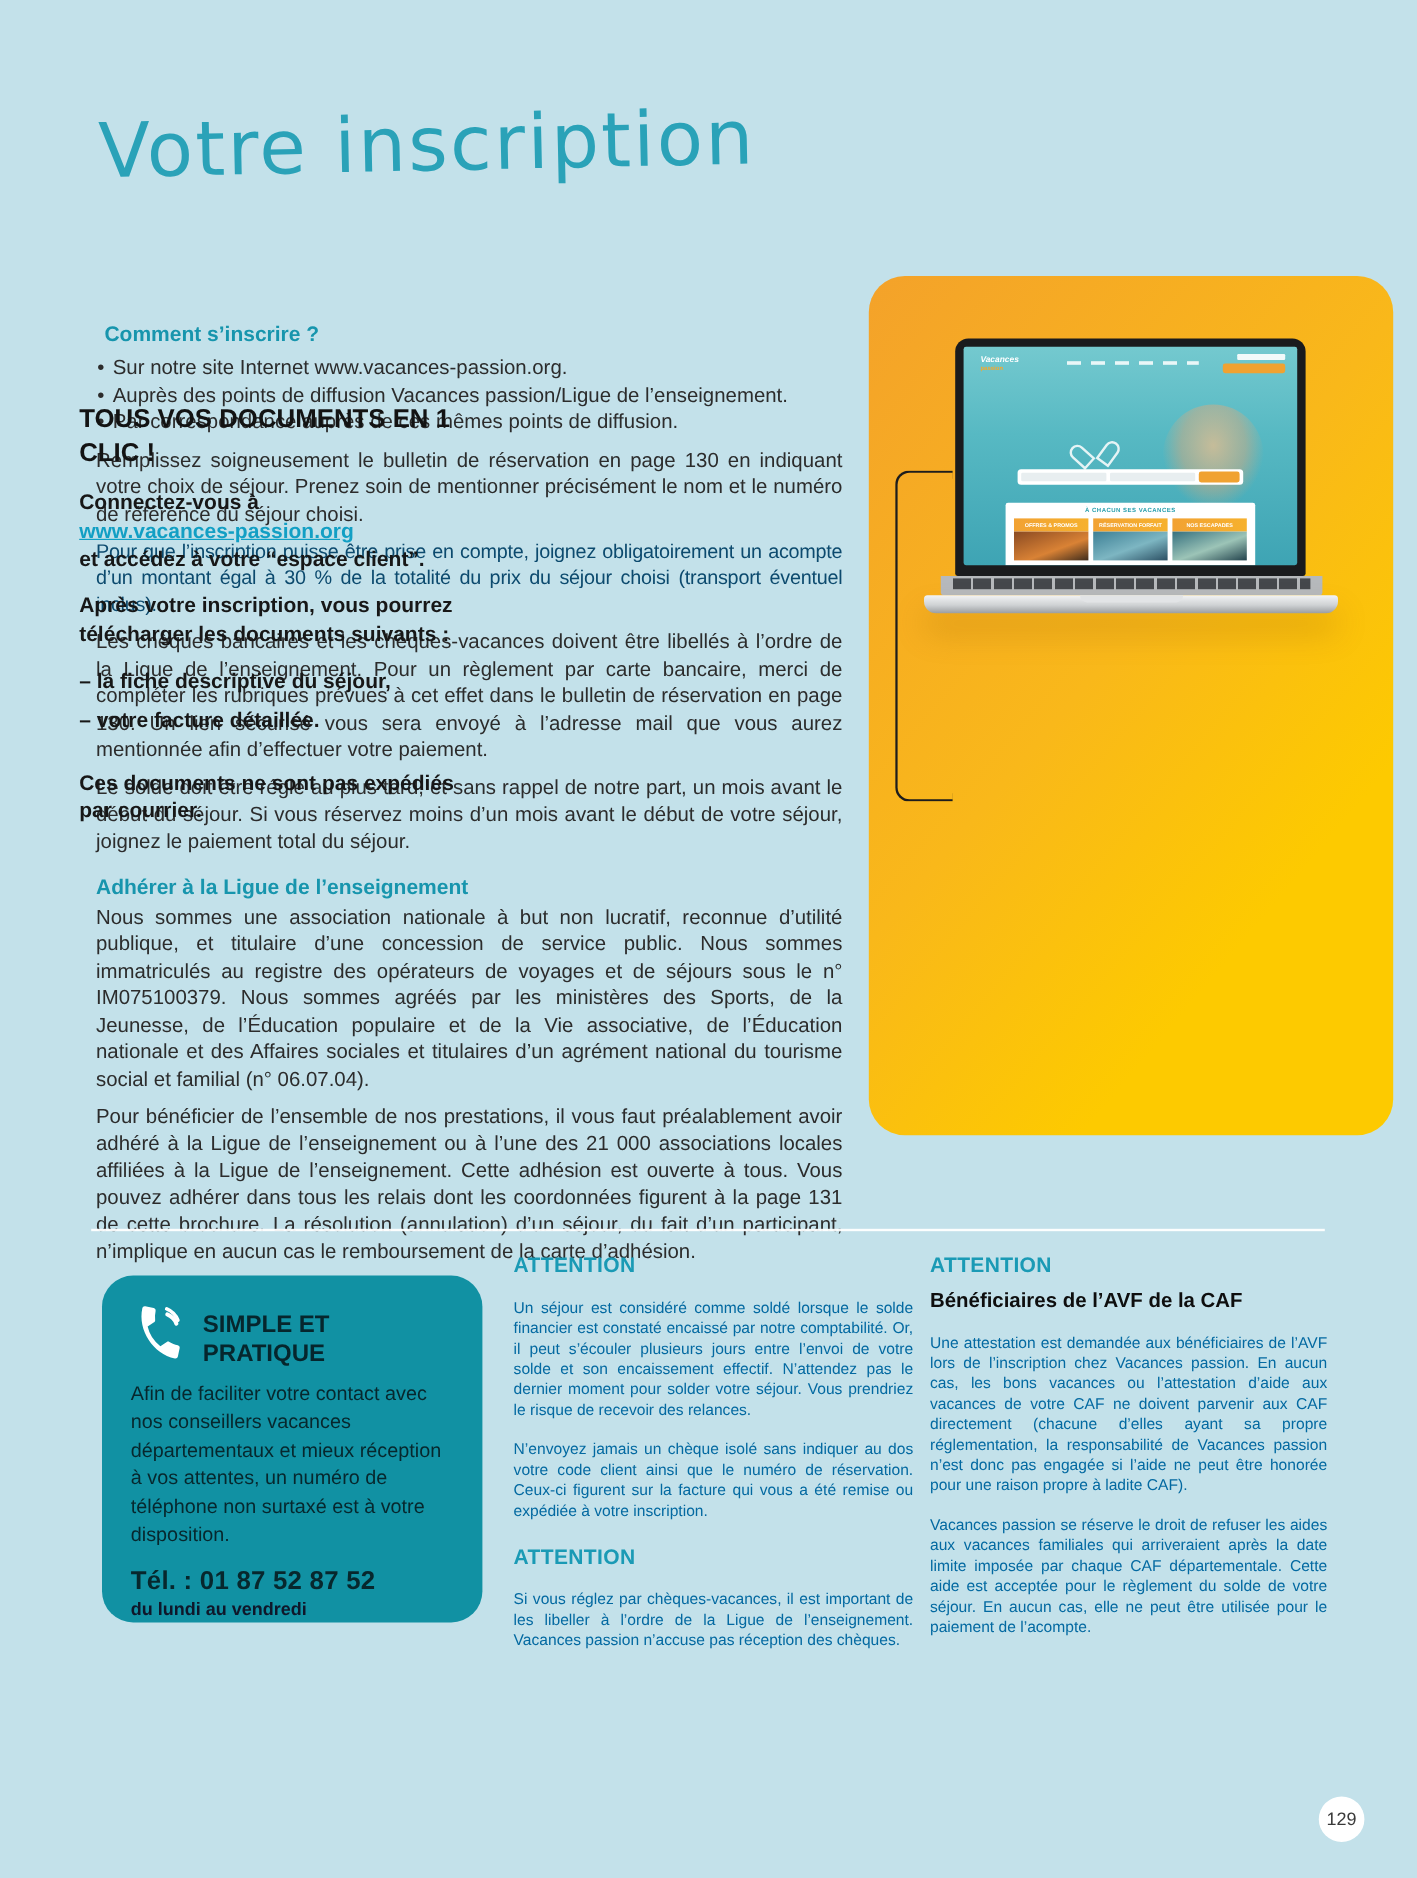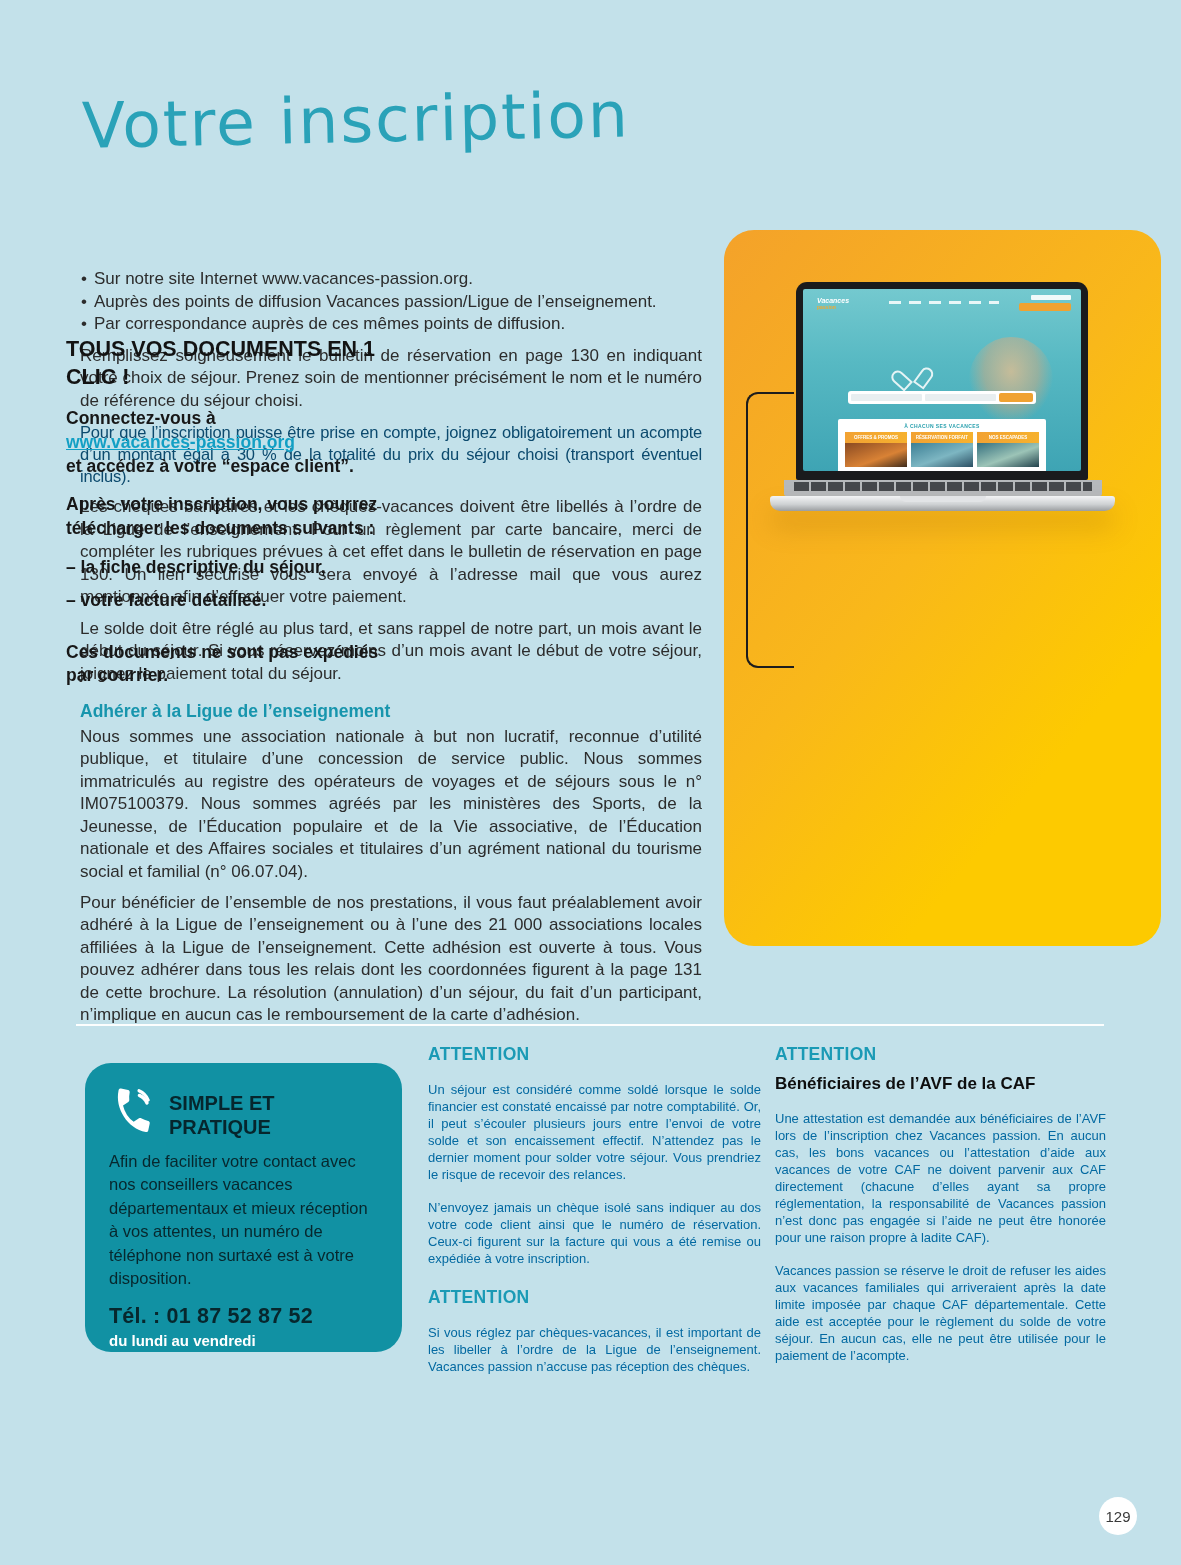--- a/index.html
+++ b/index.html
@@ -110,21 +110,21 @@
   
   .simple-card{
     position:absolute;left:85px;top:1063px;width:317px;height:289px;
     background:#1191a3;border-radius:26px;box-sizing:border-box;padding:22px 24px;
   }
   .simple-head{display:flex;align-items:center;gap:12px;}
   .phone-ic{flex:0 0 auto;margin-top:2px;}
   .simple-h{font-size:20px;font-weight:800;color:#06262d;line-height:1.2;margin-top:6px;width:140px;}
   .simple-p{font-size:16.5px;color:#07272d;line-height:1.42;margin-top:11px;}
   .simple-tel{font-size:21.5px;font-weight:800;color:#07272d;margin-top:13px;letter-spacing:.2px;}
-  .simple-hours{font-size:15px;font-weight:800;color:#ffffff;margin-top:3px;}
+  .simple-hours{font-size:15px;font-weight:800;color:#0f172a;margin-top:3px;}
   
   .att-col{position:absolute;top:1044px;}
   .att-col.mid{left:428px;width:333px;}
   .att-col.right{left:775px;width:331px;}
   .att-h{color:#1a9ab5;font-weight:800;font-size:17.5px;letter-spacing:.3px;margin:0 0 9px;}
   .att-h.spaced{margin-top:20px;}
   .att-p{font-size:13px;line-height:1.31;color:#0369a1;text-align:justify;margin:16px 0 13px;}
   .att-sub{font-size:17px;font-weight:800;color:#0e0e0e;margin:0 0 10px;}
   .att-final{font-size:16.5px;line-height:1.31;font-weight:800;color:#0e0e0e;margin:2px 0 0;}
   .att-final .u{text-decoration:underline;}
@@ -134,20 +134,21 @@
     background:#fff;display:flex;align-items:center;justify-content:center;
     font-size:15px;color:#3a3a3a;
   }
 </style>
 </head>
 <body>
 
 <div class="page-title">Votre inscription</div>
 
 <div class="left-col">
+  <div class="sec-h">Comment s’inscrire ?</div>
   <div class="bullet">Sur notre site Internet www.vacances-passion.org.</div>
   <div class="bullet">Auprès des points de diffusion Vacances passion/Ligue de l’enseignement.</div>
   <div class="bullet">Par correspondance auprès de ces mêmes points de diffusion.</div>
   <p class="p">Remplissez soigneusement le bulletin de réservation en page 130 en indiquant votre choix de séjour. Prenez soin de mentionner précisément le nom et le numéro de référence du séjour choisi.</p>
   <p class="p-bold">Pour que l’inscription puisse être prise en compte, joignez obligatoirement un acompte d’un montant égal à 30 % de la totalité du prix du séjour choisi (transport éventuel inclus).</p>
   <p class="p">Les chèques bancaires et les chèques-vacances doivent être libellés à l’ordre de la Ligue de l’enseignement. Pour un règlement par carte bancaire, merci de compléter les rubriques prévues à cet effet dans le bulletin de réservation en page 130. Un lien sécurisé vous sera envoyé à l’adresse mail que vous aurez mentionnée afin d’effectuer votre paiement.</p>
   <p class="p">Le solde doit être réglé au plus tard, et sans rappel de notre part, un mois avant le début du séjour. Si vous réservez moins d’un mois avant le début de votre séjour, joignez le paiement total du séjour.</p>
   <div class="sec-h2">Adhérer à la Ligue de l’enseignement</div>
   <p class="p" style="margin-top:2px;">Nous sommes une association nationale à but non lucratif, reconnue d’utilité publique, et titulaire d’une concession de service public. Nous sommes immatriculés au registre des opérateurs de voyages et de séjours sous le n° IM075100379. Nous sommes agréés par les ministères des Sports, de la Jeunesse, de l’Éducation populaire et de la Vie associative, de l’Éducation nationale et des Affaires sociales et titulaires d’un agrément national du tourisme social et familial (n° 06.07.04).</p>
   <p class="p">Pour bénéficier de l’ensemble de nos prestations, il vous faut préalablement avoir adhéré à la Ligue de l’enseignement ou à l’une des 21 000 associations locales affiliées à la Ligue de l’enseignement. Cette adhésion est ouverte à tous. Vous pouvez adhérer dans tous les relais dont les coordonnées figurent à la page 131 de cette brochure. La résolution (annulation) d’un séjour, du fait d’un participant, n’implique en aucun cas le remboursement de la carte d’adhésion.</p>

